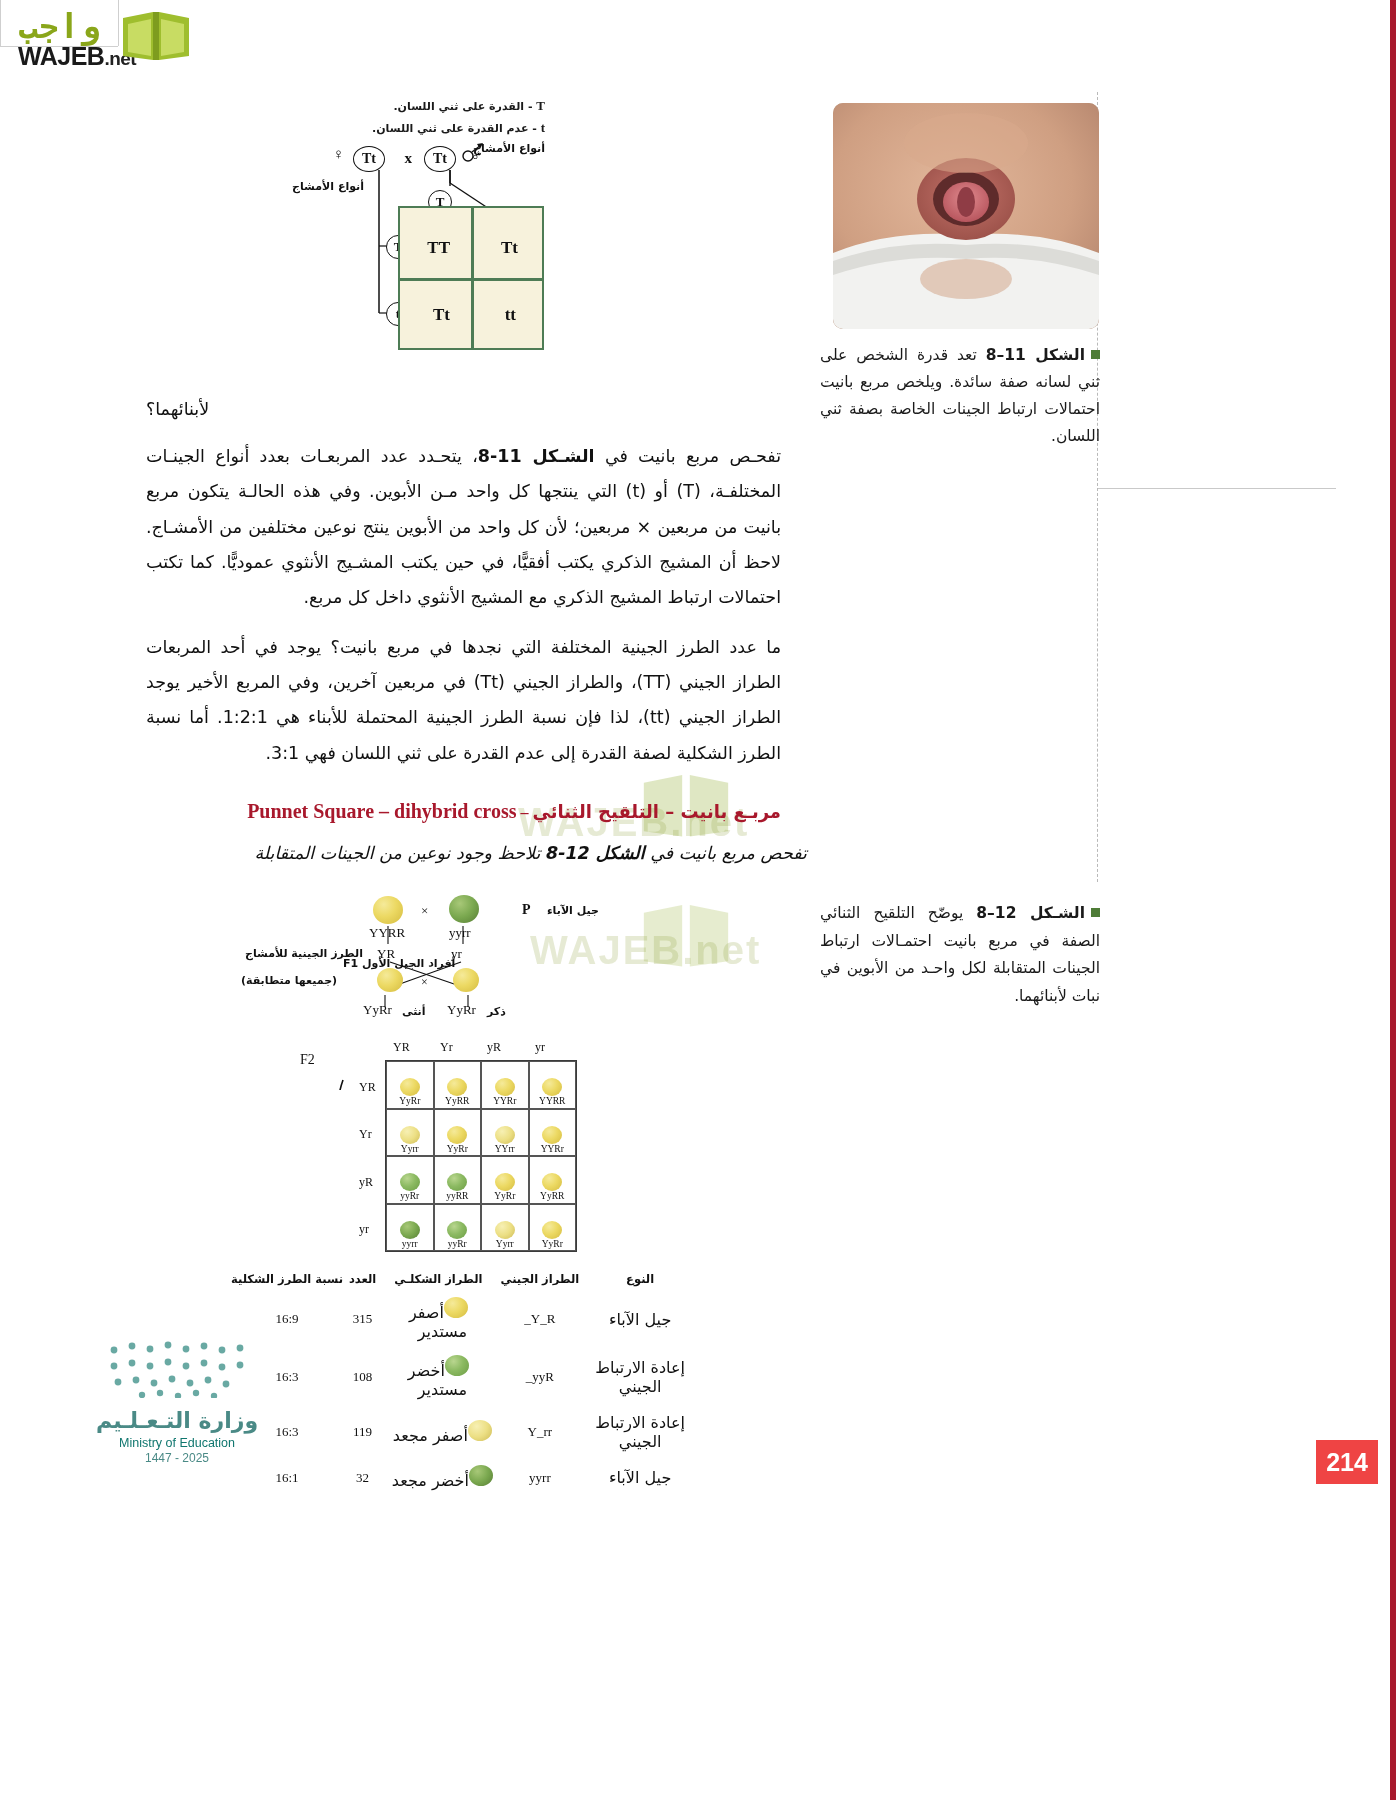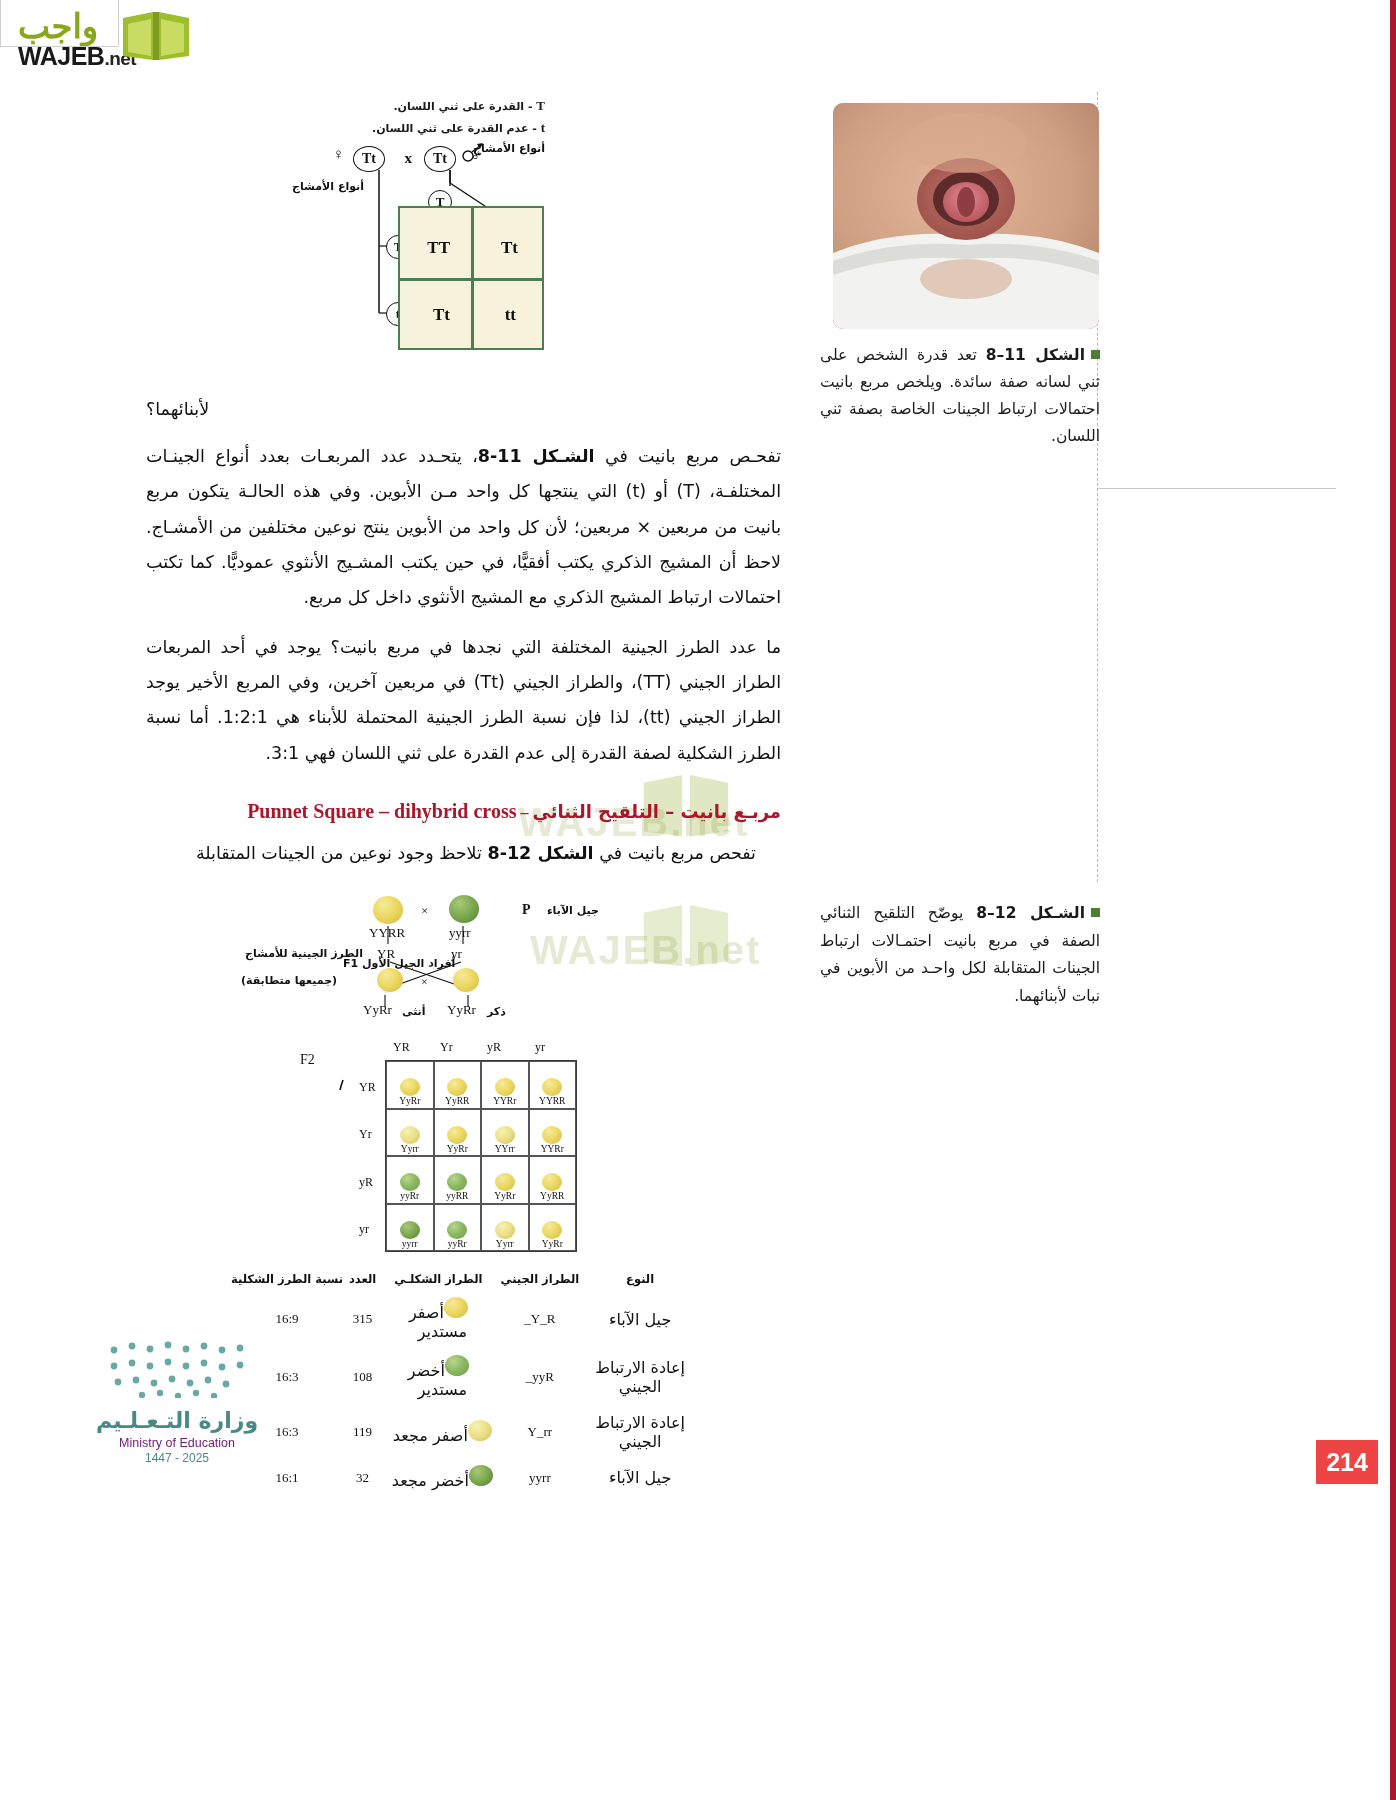--- a/index.html
+++ b/index.html
@@ -5,21 +5,21 @@
   html,body{margin:0;padding:0;}
   body{
     width:1396px;height:1800px;position:relative;background:#ffffff;
     font-family:"Liberation Serif", serif;overflow:hidden;
   }
   .page{position:absolute;inset:0;}
 
   
   #logo-bar{position:absolute;left:0;top:0;width:100%;height:70px;}
   #wajeb-logo{position:absolute;left:10px;top:4px;width:300px;height:62px;}
-  #wajeb-ar{position:absolute;left:8px;top:2px;font-family:Liberation Serif, serif;
+  #wajeb-ar{position:absolute;left:8px;top:2px;font-family:Liberation Mono, monospace;
     font-size:34px;font-weight:bold;color:#8aa61a;letter-spacing:1px;direction:rtl;}
   #wajeb-en{position:absolute;left:8px;top:38px;font-family:"Liberation Sans",sans-serif;
     font-size:25px;font-weight:bold;color:#1a1a1a;letter-spacing:-0.5px;}
   #wajeb-en .net{color:#222;font-size:19px;}
   #book-icon{position:absolute;left:110px;top:6px;width:72px;height:54px;}
   .hairline{position:absolute;background:#cfcfcf;}
 
   
   #right-rule{position:absolute;right:298px;top:92px;width:1px;height:790px;
     border-right:1px dashed #b9b9b9;}
@@ -58,21 +58,21 @@
     color:#111;text-align:justify;margin:0 0 14px 0;}
   .lead-q{font-family:"DejaVu Sans",sans-serif;font-size:17.5px;line-height:2.0;
     color:#111;text-align:left;margin:0 0 12px 0;}
   .lat{font-family:"Liberation Serif",serif;font-weight:bold;}
 
   
   #section-heading{position:absolute;right:615px;top:800px;width:635px;direction:rtl;
     color:#a8182c;font-weight:bold;}
   #sh-ar{font-family:"DejaVu Sans",sans-serif;font-size:18px;}
   #sh-en{font-family:"Liberation Serif",serif;font-size:20px;}
-  #after-heading{position:absolute;right:640px;top:836px;width:635px;direction:rtl;}
+  #after-heading{position:absolute;right:589px;top:836px;width:635px;direction:rtl;font-style:italic;}
 
   
   #di-figure{position:absolute;left:225px;top:890px;width:420px;height:400px;}
   .tag{position:absolute;font-family:"Liberation Serif",serif;font-size:14px;color:#111;}
   .tag-b{font-weight:bold;}
   .ar-tag{position:absolute;font-family:"DejaVu Sans",sans-serif;font-size:11px;
     font-weight:bold;color:#111;direction:rtl;white-space:nowrap;}
   .pea{position:absolute;border-radius:50%;}
   .pea-y{background:radial-gradient(circle at 36% 30%, #f5ea9a 0%, #ecd963 45%, #d4bb3f 100%);}
   .pea-g{background:radial-gradient(circle at 36% 30%, #b9d68f 0%, #8cba62 45%, #6b9c44 100%);}
@@ -98,21 +98,21 @@
     vertical-align:middle;}
   #res-table td.lat{font-family:"Liberation Serif",serif;font-size:13px;font-weight:normal;}
   #res-table td.num{font-family:"Liberation Serif",serif;font-size:13px;}
   .tp{width:24px;height:21px;border-radius:50%;display:inline-block;}
 
   
   #moe{position:absolute;left:62px;top:1340px;width:230px;text-align:center;}
   #moe-dots{width:150px;height:58px;margin:0 auto 6px;}
   #moe-ar{font-family:"DejaVu Sans",sans-serif;font-size:22px;font-weight:bold;
     color:#4a8a86;letter-spacing:2px;direction:rtl;}
-  #moe-en{font-family:"Liberation Sans",sans-serif;font-size:12.5px;color:#701a75;margin-top:3px;}
+  #moe-en{font-family:"Liberation Sans",sans-serif;font-size:12.5px;color:#0f766e;margin-top:3px;}
   #moe-yr{font-family:"Liberation Sans",serif;font-size:12px;color:#4a8a86;margin-top:1px;}
   #page-num{position:absolute;right:18px;top:1440px;width:62px;height:44px;
     background:#ef4444;color:#fff;font-family:"Liberation Sans",sans-serif;
     font-size:25px;font-weight:bold;display:flex;align-items:center;justify-content:center;}
 
   
   .wm{position:absolute;font-family:"Liberation Sans",sans-serif;font-weight:bold;
     color:rgba(140,160,60,0.22);pointer-events:none;}
 </style>
 </head>

